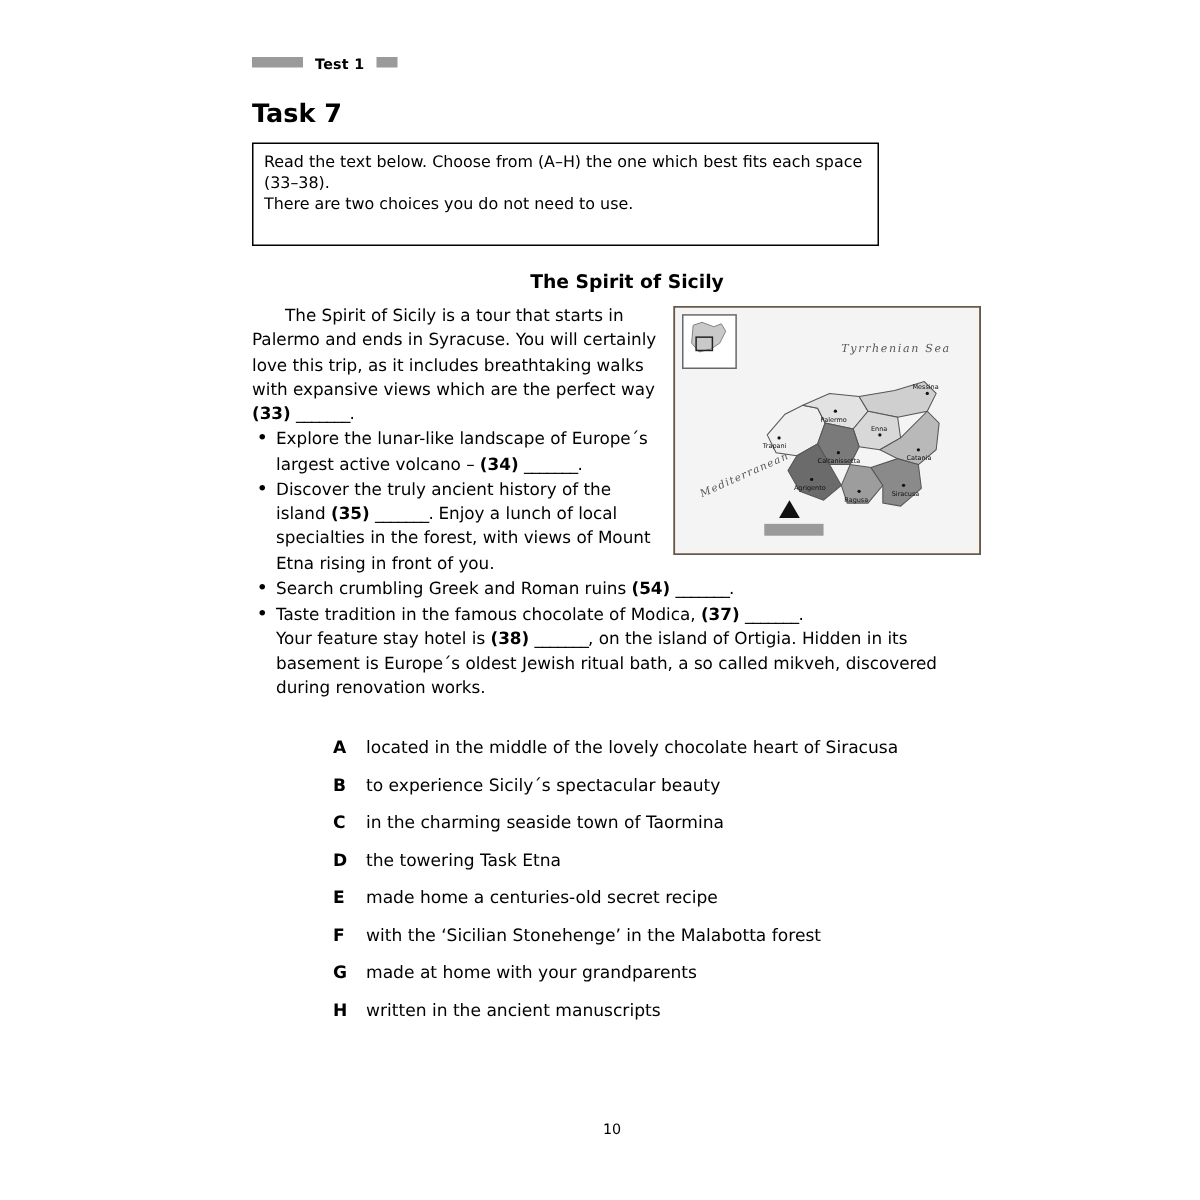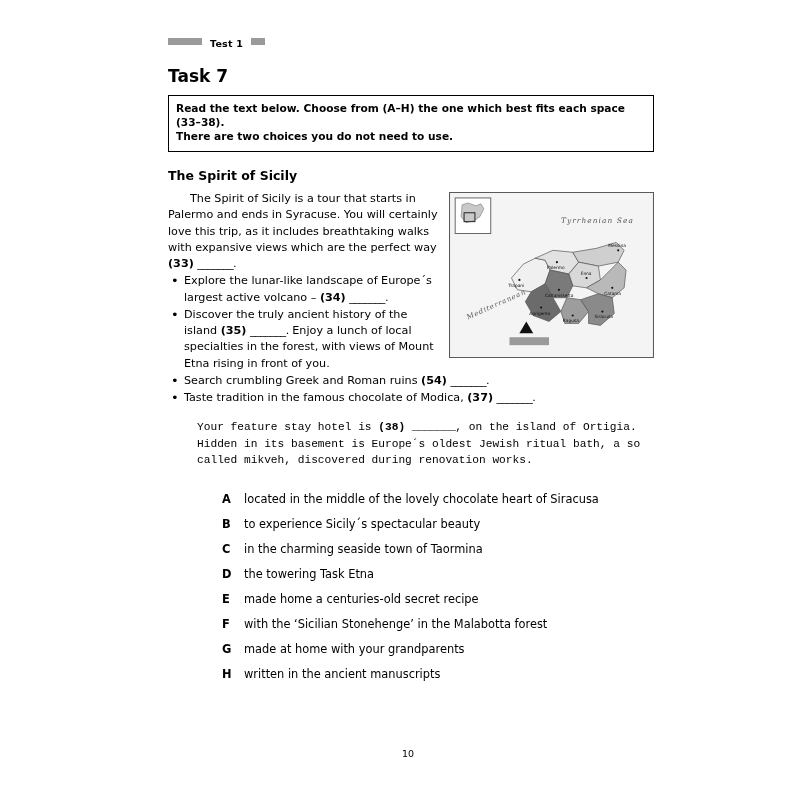--- a/index.html
+++ b/index.html
@@ -54,32 +54,32 @@
   
   .task-title {
     font-size: 17px;
     font-weight: bold;
     margin-bottom: 9px;
   }
 
   
   .instruction-box {
     border: 1.2px solid #000;
-    padding: 5px 7px 8px 7px;
+    padding: 5px 7px 20px 7px;
     font-size: 10.6px;
-    font-weight: bold;
+    font-weight: normal;
     line-height: 1.33;
     margin-bottom: 16px;
-    width: 486px;
+    width: 418px;
     box-sizing: border-box;
   }
 
   
   .article-title {
-    text-align: left;
+    text-align: center;
     font-size: 12.5px;
     font-weight: bold;
     margin-bottom: 8px;
   }
 
   
   .body-wrap {
     position: relative;
     font-size: 11.2px;
     line-height: 1.45;
@@ -107,22 +107,21 @@
   }
   ul.bullets > li::before {
     content: "•";
     position: absolute;
     left: 3px;
     top: -1px;
     font-size: 13px;
   }
   .li-cont {
     padding-left: 16px;
-    margin: 13px;
-    font-family: Liberation Mono, monospace;
+    margin: 0;
   }
   .blank {
     letter-spacing: -0.5px;
   }
 
   
   .map {
     position: relative;
     width: 205px;
     height: 166px;

